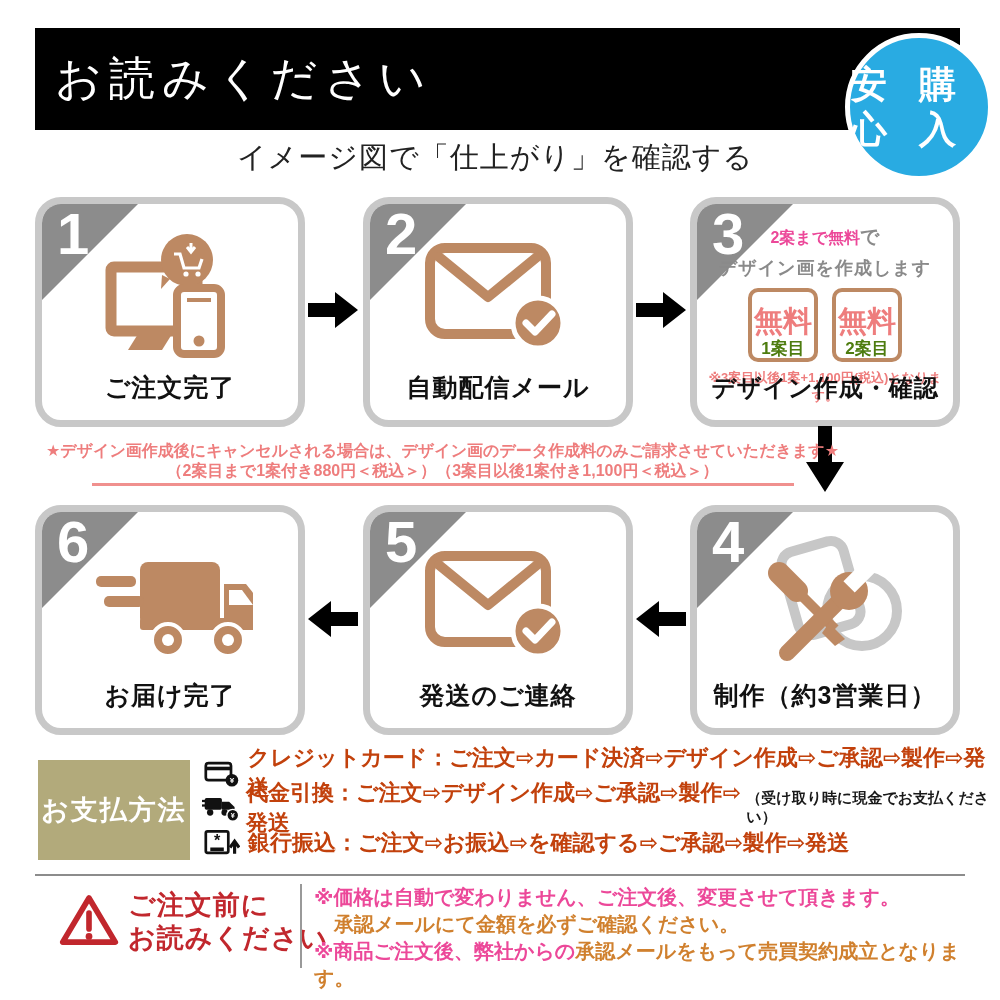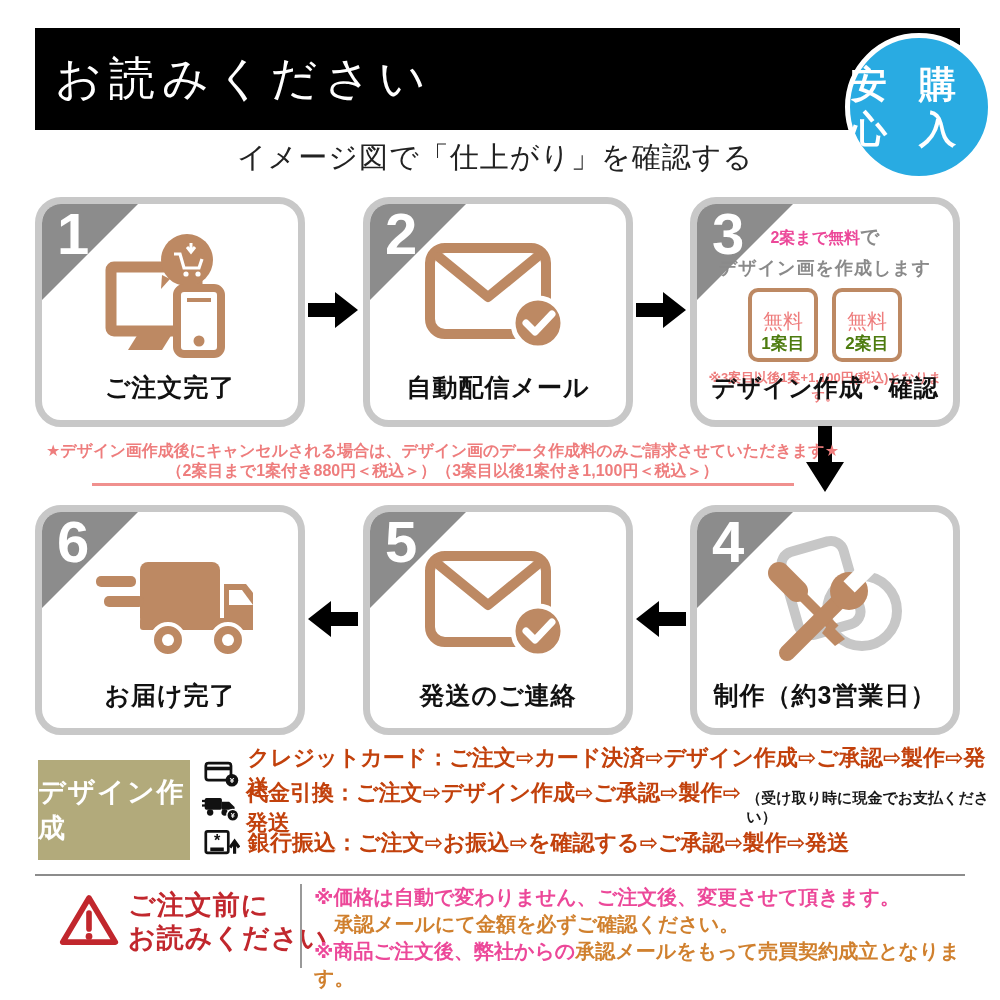--- a/index.html
+++ b/index.html
@@ -33,21 +33,21 @@
   
   .free-head { position:absolute; top:20px; left:0; width:100%; text-align:center; }
   .free-head .em { color:#ec4899; font-size:16px; font-weight:800; }
   .free-head .tail { color:#8a8a8a; font-size:19px; font-weight:700; }
   .free-sub { position:absolute; top:52px; left:0; width:100%; text-align:center;
               color:#8a8a8a; font-size:18px; font-weight:600; letter-spacing:1px; }
   .free-boxes { position:absolute; top:84px; left:0; width:100%; display:flex; gap:14px;
                 justify-content:center; }
   .free-box { width:70px; height:74px; border:4px solid #bd8963; border-radius:10px;
               display:flex; flex-direction:column; align-items:center; justify-content:center; background:#fff; }
-  .free-box .t { color:#ee7d7d; font-size:20px; font-weight:400; line-height:1.05;margin-top:16px; }
+  .free-box .t { color:#ee7d7d; font-size:29px; font-weight:700; line-height:1.05;margin-top:16px; }
   .free-box .s { color:#4d7c0f; font-size:17px; font-weight:600; }
   .free-note { position:absolute; top:165px; left:0; width:100%; text-align:center;
                color:#ee7d7d; font-size:13px; font-weight:700; }
 
   .flow-arrow { position:absolute; }
 
   
   .cancel { position:absolute; left:35px; top:441px; width:815px; text-align:center;
             color:#ee7d7d; font-weight:700; font-size:16px; line-height:20px; }
   .cancel-underline { position:absolute; left:92px; top:483px; width:702px; height:3px; background:#f0908e; }
@@ -222,21 +222,21 @@
     <svg width="50" height="36" viewBox="0 0 50 36">
         <path d="M50,11 h-27 V0 L0,18 l23,18 V25 h27 z" fill="#000"></path>
       </svg>
   </div>
   <div class="flow-arrow" style="left:636px; top:601px;">
     <svg width="50" height="36" viewBox="0 0 50 36">
         <path d="M50,11 h-27 V0 L0,18 l23,18 V25 h27 z" fill="#000"></path>
       </svg>
   </div>
 
-  <div class="pay-title">デザイン作成</div>
+  <div class="pay-title">お支払方法</div>
   <div class="pay-rows">
     <div class="pay-row">
       <span class="picon">
         <svg width="36" height="30" viewBox="0 0 40 32">
           <rect x="2" y="5" width="28" height="19" rx="3" fill="none" stroke="#111" stroke-width="3"></rect>
           <line x1="2" y1="11" x2="30" y2="11" stroke="#111" stroke-width="4"></line>
           <circle cx="31" cy="24" r="7" fill="#111"></circle>
           <text x="31" y="27.5" font-size="9" fill="#fff" text-anchor="middle" font-weight="bold">¥</text>
         </svg>
       </span>

